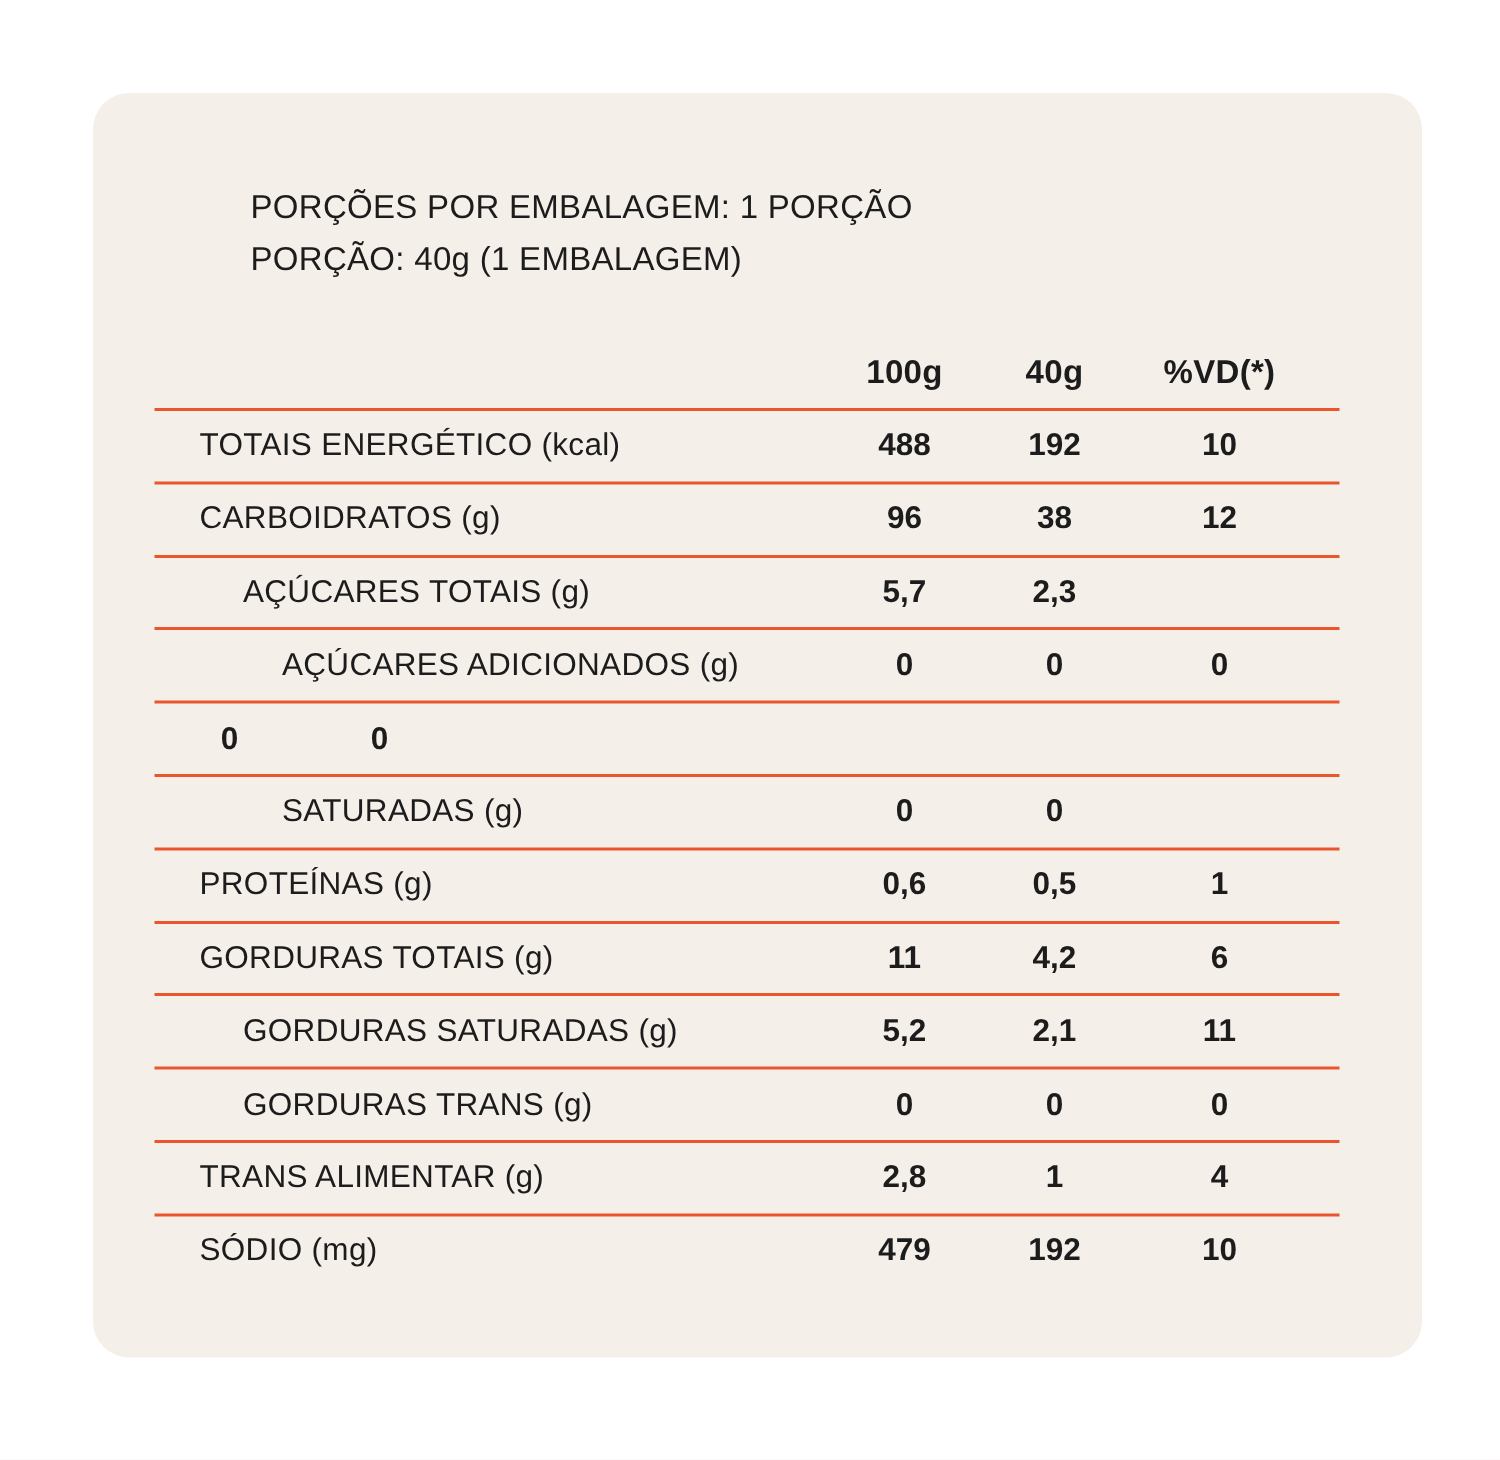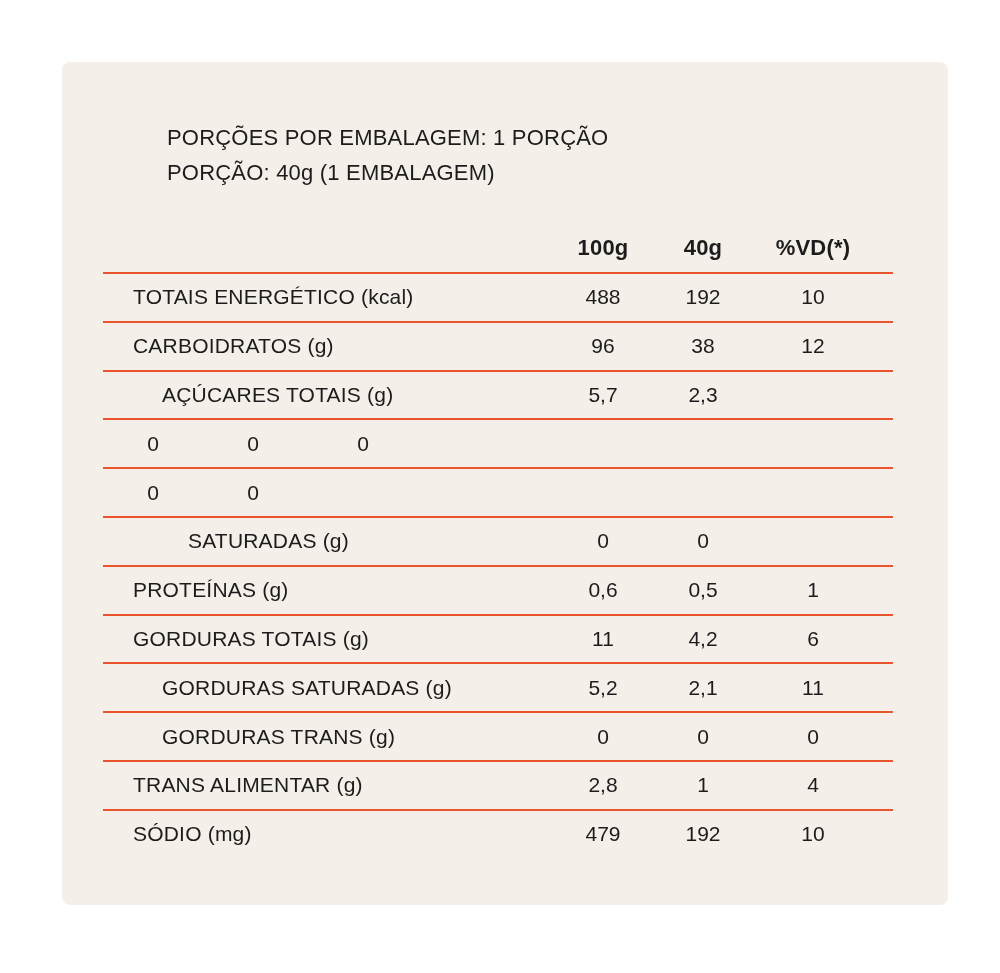--- a/index.html
+++ b/index.html
@@ -14,21 +14,21 @@
     background: #FFFFFF;
     font-family: "Liberation Sans", sans-serif;
     color: var(--text);
   }
   .page { position: relative; width: 1000px; height: 973px; }
   .card {
     position: absolute;
     left: 62px; top: 62px;
     width: 886px; height: 843px;
     background: var(--card-bg);
-    border-radius: 8px;
+    border-radius: 24px;
   }
   .serving-info {
     position: absolute;
     left: 105px; top: 58px;
     font-size: 22px;
     font-weight: 500;
     line-height: 35px;
     letter-spacing: 0.2px;
     white-space: nowrap;
   }
@@ -55,21 +55,21 @@
     letter-spacing: 0.2px;
     padding-left: 30px;
     white-space: nowrap;
     overflow: hidden;
   }
   .indent-1 { padding-left: 59px; }
   .indent-2 { padding-left: 85px; }
   .val-cell {
     text-align: center;
     font-size: 21px;
-    font-weight: 400;
+    font-weight: 700;
     white-space: nowrap;
   }
   .val-cell.c1 { width: 100px; }
   .val-cell.c2 { width: 100px; }
   .val-cell.c3 { width: 120px; }
   .col-header {
     font-weight: 600;
     font-size: 22px;
     letter-spacing: 0.2px;
   }
@@ -105,20 +105,21 @@
             <div class="val-cell c2">38</div>
             <div class="val-cell c3">12</div>
           </div>
           <div class="row body-row">
             <div class="label-cell indent-1">AÇÚCARES TOTAIS (g)</div>
             <div class="val-cell c1">5,7</div>
             <div class="val-cell c2">2,3</div>
             <div class="val-cell c3"></div>
           </div>
           <div class="row body-row">
+            <div class="label-cell indent-2">AÇÚCARES ADICIONADOS (g)</div>
             <div class="val-cell c1">0</div>
             <div class="val-cell c2">0</div>
             <div class="val-cell c3">0</div>
           </div>
           <div class="row body-row">
             <div class="val-cell c1">0</div>
             <div class="val-cell c2">0</div>
             <div class="val-cell c3"></div>
           </div>
           <div class="row body-row">

